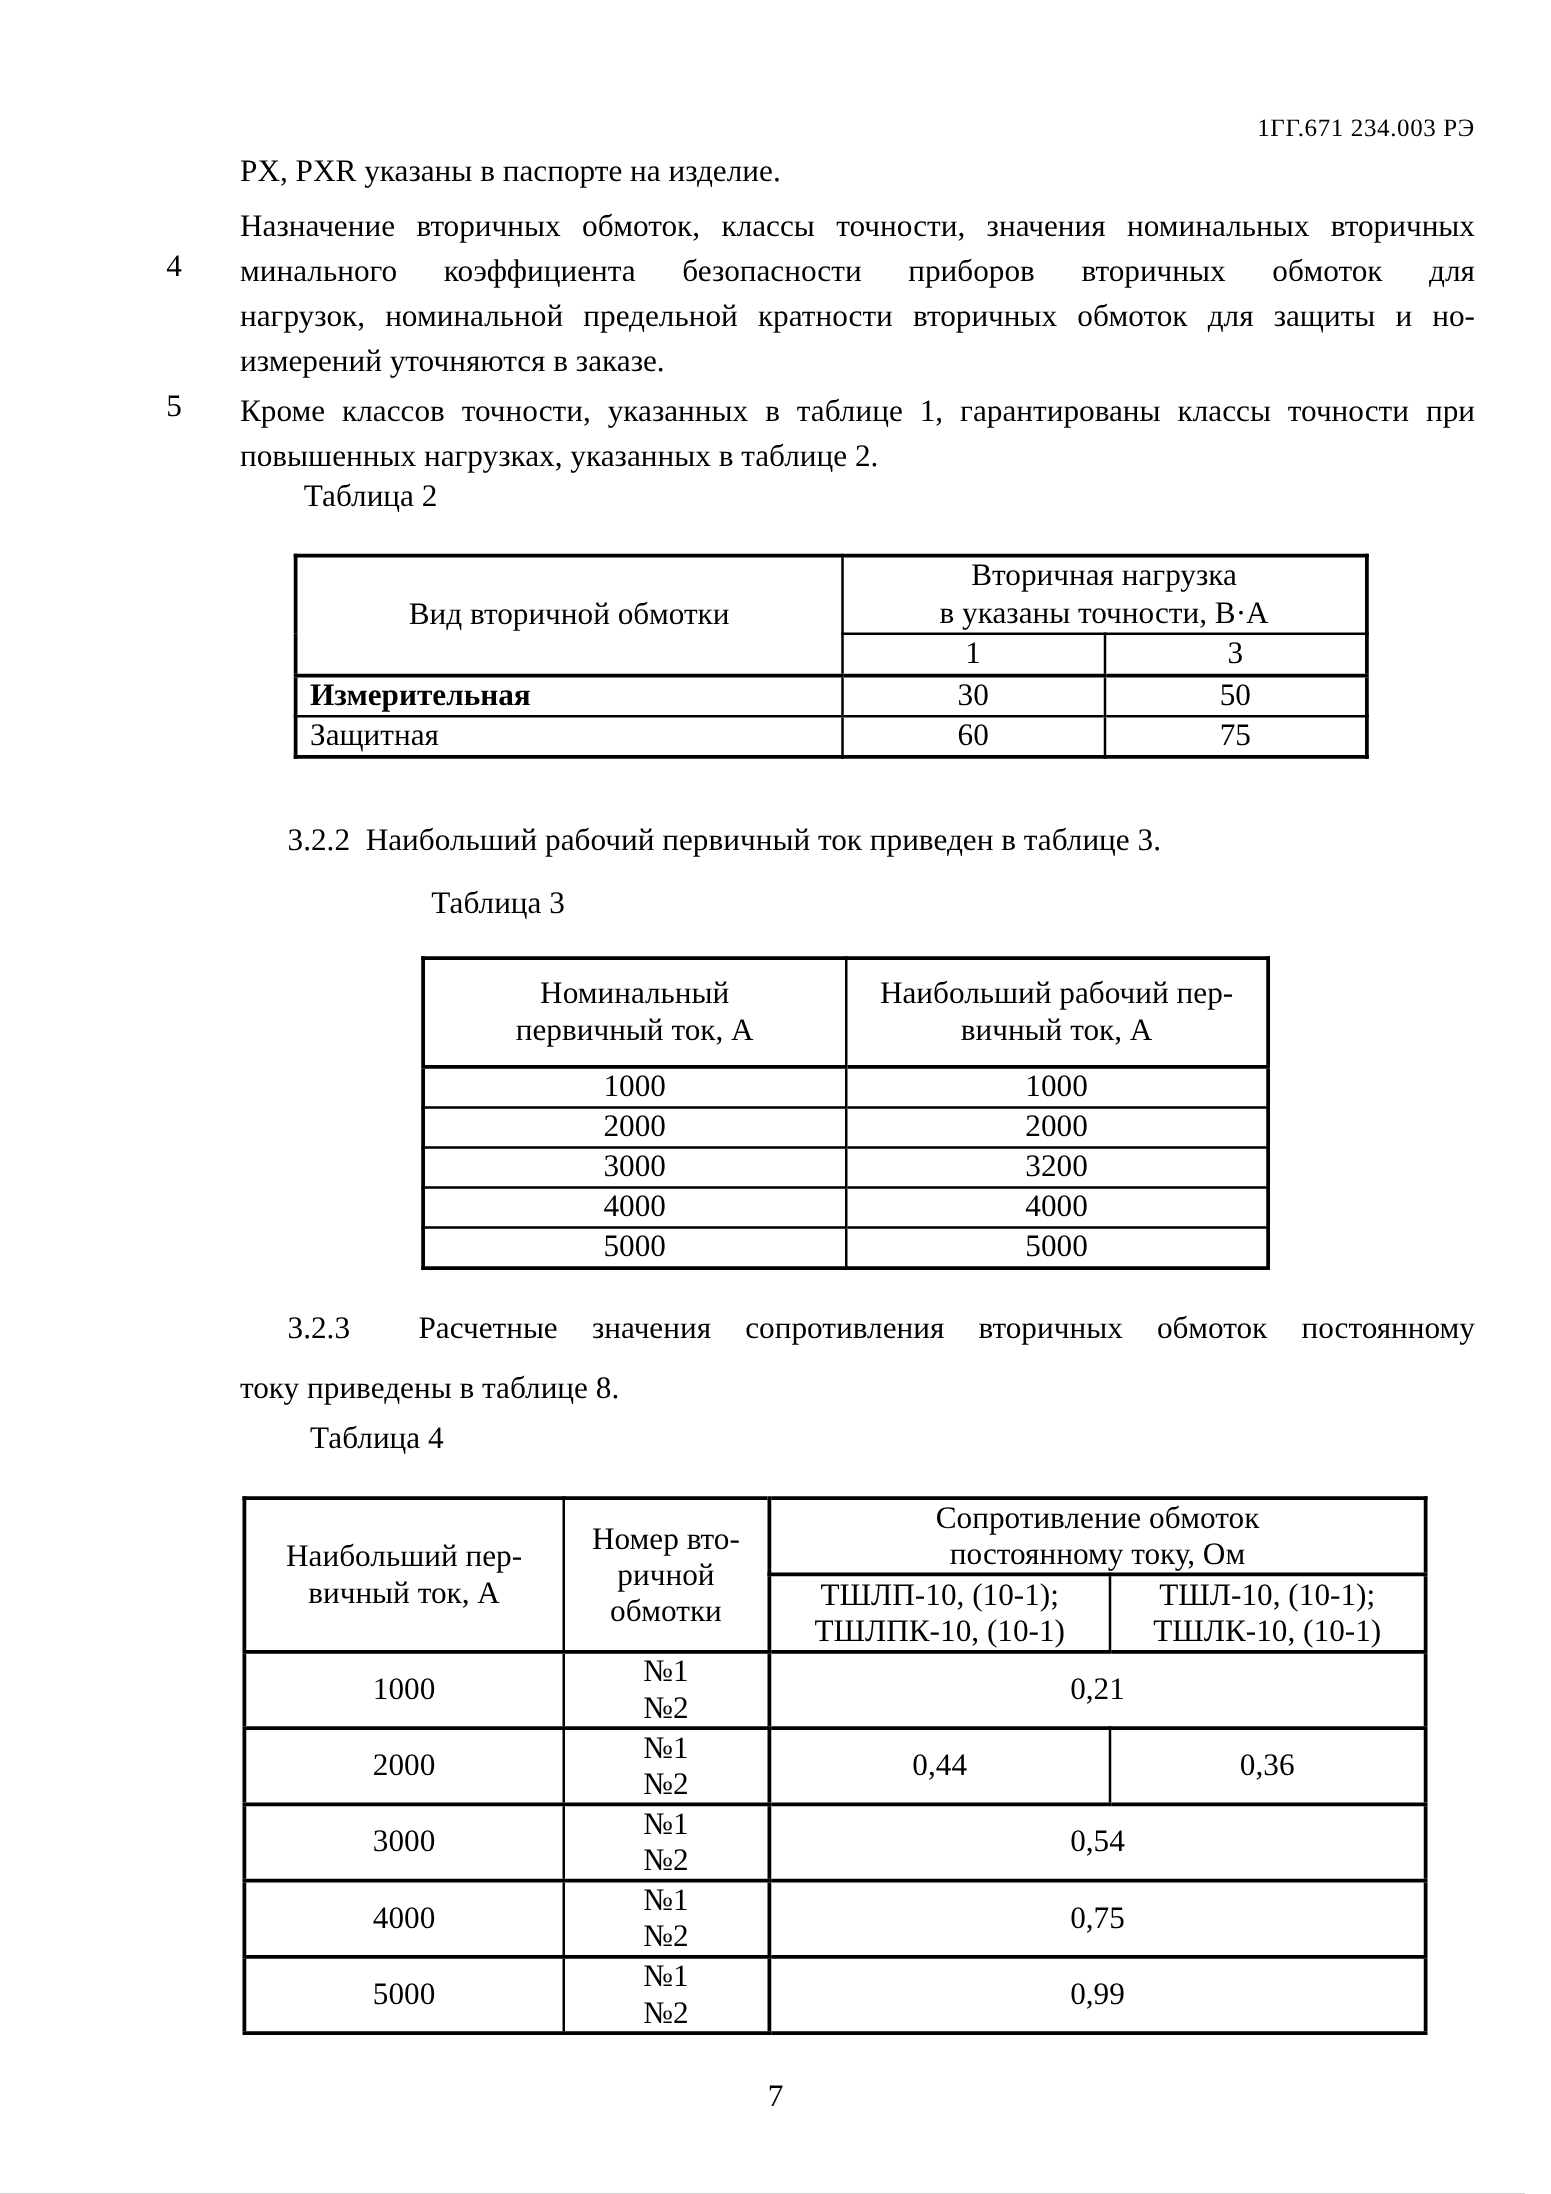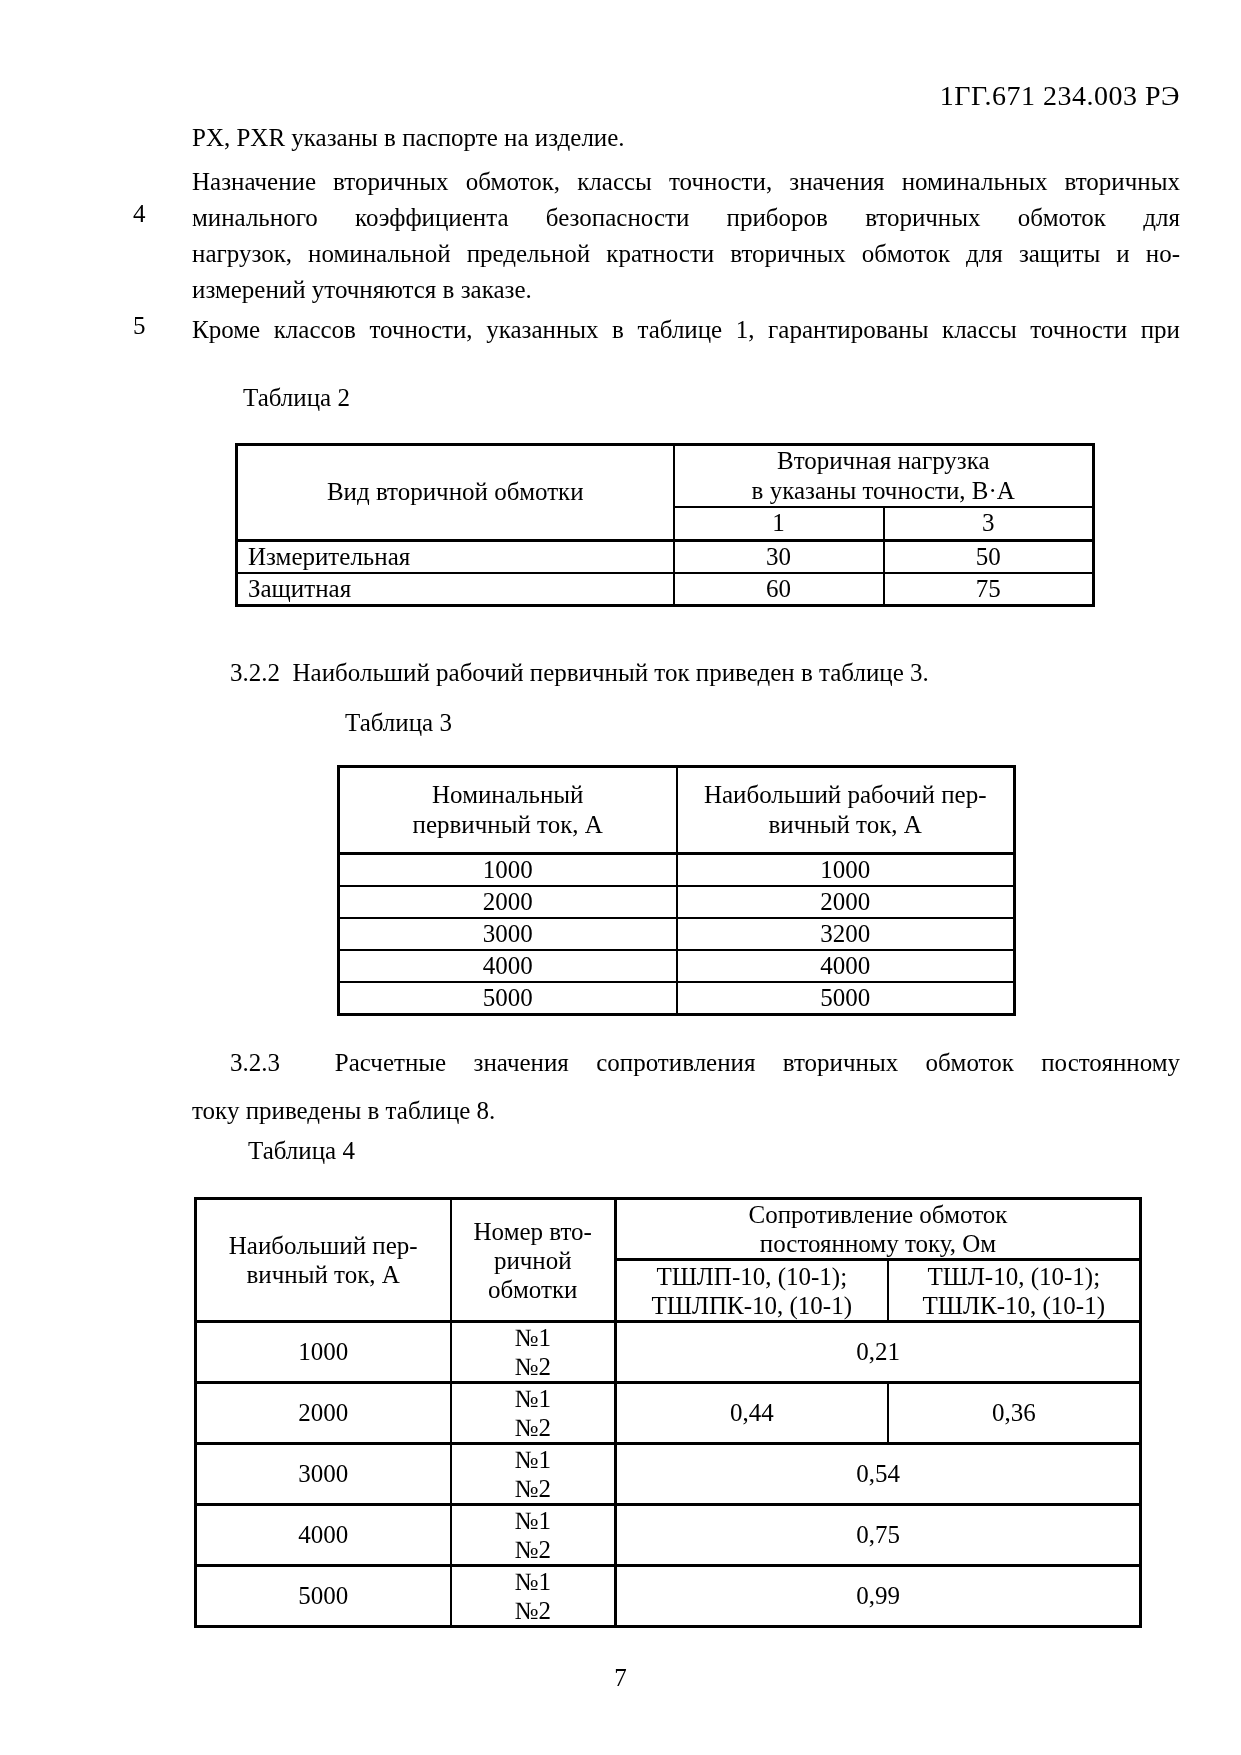--- a/index.html
+++ b/index.html
@@ -8,21 +8,21 @@
     position: relative;
     width: 1241px;
     height: 1755px;
     background: #ffffff;
     color: #000000;
     font-family: "Liberation Serif", "DejaVu Serif", serif;
     font-size: 25px;
     overflow: hidden;
   }
   .abs { position: absolute; }
-  .doc-code { top: 80px; right: 61px; font-size: 28px; letter-spacing: 0.5px; }
+  .doc-code { top: 92px; right: 61px; font-size: 20px; letter-spacing: 0.5px; }
   .bodytext { left: 192px; width: 988px; line-height: 36px; }
   .line { display: block; }
   .just { text-align: justify; text-align-last: justify; }
   .indent { text-indent: 38px; }
   .margin-num { left: 133px; width: 40px; }
   .caption { font-size: 25px; }
   .pagenum { top: 1664px; left: 0; width: 100%; text-align: center; }
 
   table { border-collapse: collapse; table-layout: fixed; background: #fff; }
   td {
@@ -59,20 +59,21 @@
   <div class="abs bodytext" style="top:164px;">
     <span class="line just">Назначение вторичных обмоток, классы точности, значения номинальных вторичных</span>
     <span class="line just">минального коэффициента безопасности приборов вторичных обмоток для</span>
     <span class="line just">нагрузок, номинальной предельной кратности вторичных обмоток для защиты и но-</span>
     <span class="line">измерений уточняются в заказе.</span>
   </div>
 
   <div class="abs margin-num" style="top:312px;">5</div>
   <div class="abs bodytext" style="top:312px;">
     <span class="line just">Кроме классов точности, указанных в таблице 1, гарантированы классы точности при</span>
+    <span class="line">повышенных нагрузках, указанных в таблице 2.</span>
   </div>
 
   <div class="abs caption" style="top:384px; left:243px;">Таблица 2</div>
 
   <table class="t2 abs" style="top:443px; left:235px; width:857px;">
     <colgroup>
         <col style="width:437px">
         <col style="width:210px">
         <col style="width:210px">
       </colgroup>
@@ -82,21 +83,21 @@
       <td colspan="2">
         <span class="cellline">Вторичная нагрузка</span>
         <span class="cellline">в указаны точности, В·А</span>
       </td>
     </tr>
     <tr>
       <td class="hsep" style="height:33px;">1</td>
       <td class="hsep">3</td>
     </tr>
     <tr>
-      <td class="name-cell thin-b" style="height:29px;">Измерительная</td>
+      <td class="name-cell thin-b" style="height:29px;font-weight:bold;">Измерительная</td>
       <td class="thin-b">30</td>
       <td class="thin-b">50</td>
     </tr>
     <tr>
       <td class="name-cell" style="height:29px;">Защитная</td>
       <td>60</td>
       <td>75</td>
     </tr>
   </tbody>
     </table>

